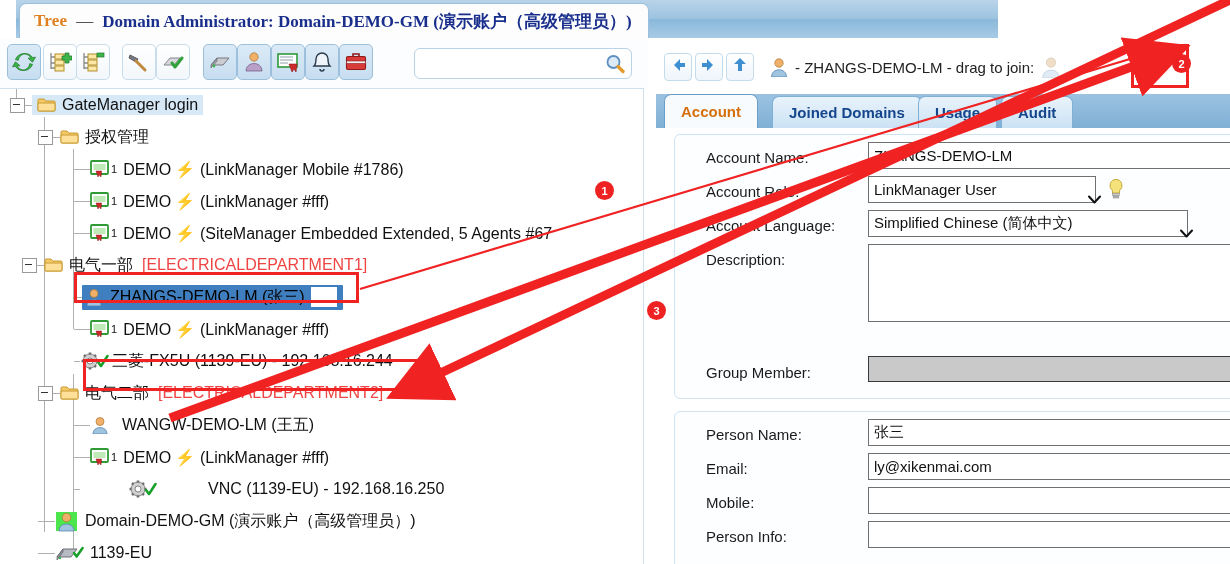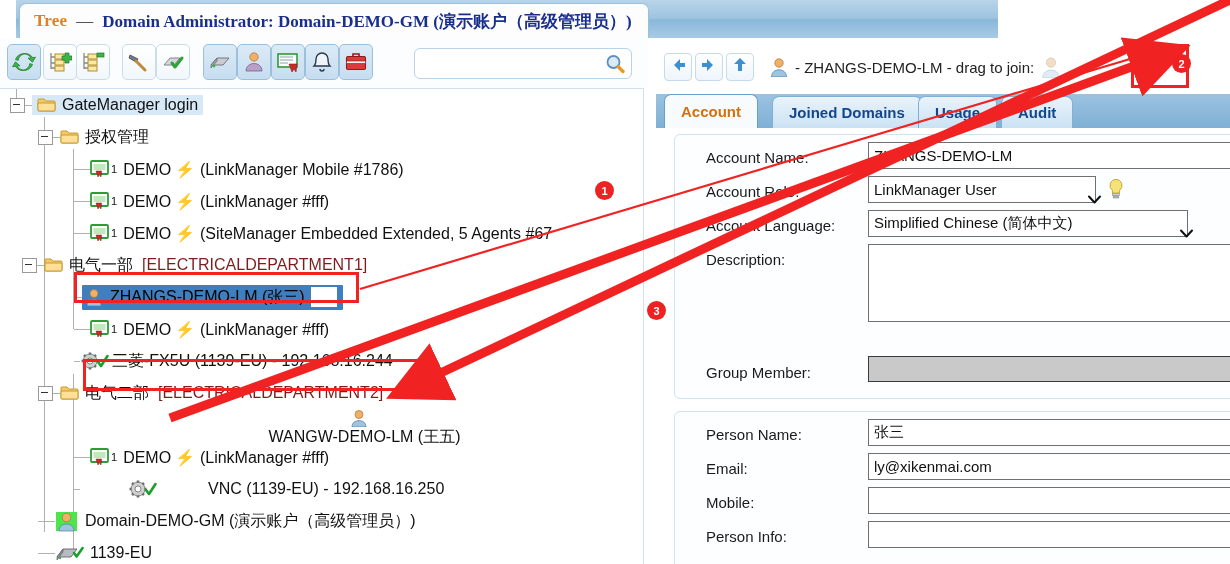--- a/index.html
+++ b/index.html
@@ -117,21 +117,21 @@
   .twist::before {
     content: ""; position: absolute;
     left: 2px; top: 5px; width: 7px; height: 1px; background: #333;
   }
   .guide {
     position: absolute;
     background: #b0b0b0;
   }
   .ico { flex: 0 0 auto; display: inline-block; line-height: 0; }
   .lbl { margin-left: 6px; }
-  .lbl-blue { color: #7f1d1d; margin-left: 9px; }
+  .lbl-blue { color: #ef4444; margin-left: 9px; }
   .sup { font-size: 11px; vertical-align: super; margin-left: 1px; color: #111;}
   .selrow-hl {
     background: #3f7fbf;
     color: #000000;
     padding: 2px 6px 2px 2px;
     border-radius: 1px;
     display: inline-flex; align-items: center;
   }
   .rootsel {
     background: #d7e8f6;
@@ -541,21 +541,21 @@
       <span class="ico">
         <svg width="19" height="16" viewBox="0 0 19 16">
             <path d="M1 3a1 1 0 0 1 1-1h5l1.6 2H17a1 1 0 0 1 1 1v8a1 1 0 0 1-1 1H2a1 1 0 0 1-1-1z" fill="#f5c96a" stroke="#c89a2c"></path>
             <path d="M1 6h17v7a1 1 0 0 1-1 1H2a1 1 0 0 1-1-1z" fill="#ffe099" stroke="#c89a2c"></path>
           </svg>
       </span>
       <span class="lbl">电气二部</span>
       <span class="lbl-blue">[ELECTRICALDEPARTMENT2]</span>
     </div>
 
-    <div class="treerow" style="padding-left:74px;flex-direction:column;">
+    <div class="treerow" style="padding-left:74px;">
       <span style="width:16px;height:1px;background:#b0b0b0;display:inline-block;"></span>
       <span class="ico">
         <svg width="20" height="18" viewBox="0 0 20 18">
             <circle cx="10" cy="5.5" r="4" fill="#f0b06a" stroke="#a9762f" stroke-width=".7"></circle>
             <path d="M3 18c0-4.3 3.3-6.4 7-6.4S17 13.7 17 18z" fill="#9fc4e0" stroke="#4c7da8" stroke-width=".7"></path>
           </svg>
       </span>
       <span class="lbl" style="margin-left:12px;">WANGW-DEMO-LM (王五)</span>
     </div>
 

